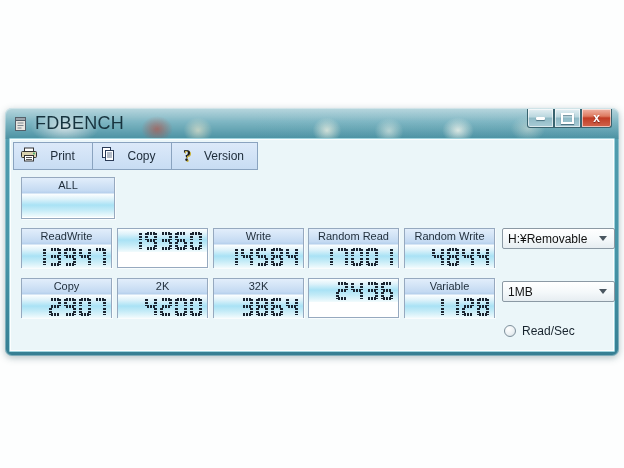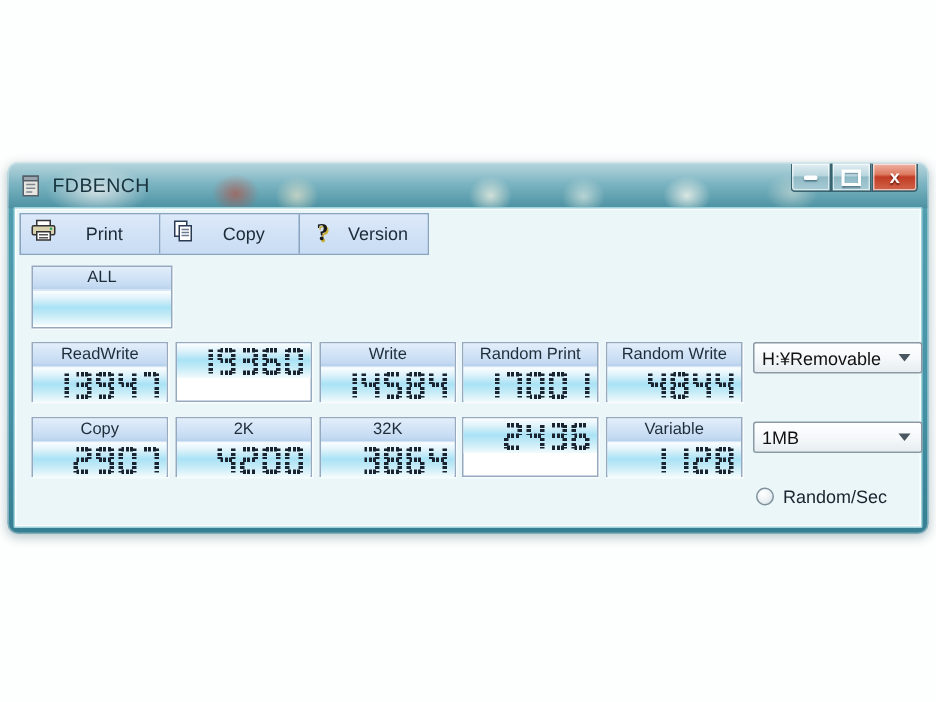--- a/index.html
+++ b/index.html
@@ -17,21 +17,21 @@
          radial-gradient(ellipse 46px 22px at 60px 62%, rgba(228,234,236,.85), rgba(228,234,236,0) 75%),
          radial-gradient(ellipse 22px 18px at 152px 68%, rgba(196,62,44,.55), rgba(196,62,44,0) 72%),
          radial-gradient(ellipse 20px 18px at 193px 72%, rgba(238,232,205,.65), rgba(238,232,205,0) 72%),
          radial-gradient(ellipse 20px 18px at 322px 72%, rgba(243,243,228,.75), rgba(243,243,228,0) 72%),
          radial-gradient(ellipse 20px 18px at 384px 74%, rgba(238,243,233,.6), rgba(238,243,233,0) 72%),
          radial-gradient(ellipse 22px 18px at 453px 72%, rgba(247,247,238,.8), rgba(247,247,238,0) 72%),
          radial-gradient(ellipse 24px 18px at 523px 66%, rgba(219,228,220,.55), rgba(219,228,220,0) 72%),
          linear-gradient(180deg, rgba(255,255,255,.45) 0%, rgba(255,255,255,.12) 45%, rgba(0,30,40,.10) 100%);
        display:flex;align-items:center;}
   .app-icon{width:16px;height:16px;margin:0 6px 0 8px;flex:0 0 auto;}
-  .title-text{font-size:13px;color:#17333e;letter-spacing:.3px;}
+  .title-text{font-size:18px;color:#17333e;letter-spacing:.3px;}
 
   
   .capbtns{position:absolute;top:1px;right:7px;display:flex;}
   .capbtn{width:27px;height:19px;border:1px solid #38636f;border-top:none;
           display:flex;align-items:center;justify-content:center;box-sizing:border-box;
           background:linear-gradient(180deg,#e3eff3 0%,#b9d6de 45%,#8fbac6 50%,#a9ccd6 100%);
           box-shadow:inset 0 0 0 1px rgba(255,255,255,.6);cursor:default;}
   .capbtn.min{border-radius:0 0 0 3px;}
   .capbtn.close{border-radius:0 0 3px 0;width:31px;
           background:linear-gradient(180deg,#f0b5a6 0%,#dd7a60 40%,#c13c24 50%,#d1654c 100%);}
@@ -40,21 +40,21 @@
   .glyph-close{color:#fff;font-size:12px;font-weight:bold;line-height:1;text-shadow:0 1px 1px rgba(60,0,0,.6);}
 
   
   .client{position:absolute;left:4px;right:4px;top:30px;bottom:4px;
           background:#ebf6f9;border:1px solid #9fd3dd;border-radius:1px;
           box-shadow:inset 0 0 0 1px rgba(255,255,255,.85);}
 
   
   .toolbar{position:absolute;left:3px;top:3px;height:26px;display:flex;
            border:1px solid #8aa3bf;background:#cfe0f4;}
-  .tbtn{width:93px;height:100%;display:flex;align-items:center;box-sizing:border-box;
+  .tbtn{width:79px;height:100%;display:flex;align-items:center;box-sizing:border-box;
         background:linear-gradient(180deg,#dcE9f9 0%,#c8dcf3 100%);
         border-right:1px solid #8aa3bf;cursor:default;}
   .tbtn:last-child{border-right:none;}
   .tbtn .ticon{width:20px;margin-left:5px;flex:0 0 auto;text-align:center;}
   .tbtn .tlabel{flex:1;text-align:center;font-size:12px;color:#1c2a38;padding-right:6px;}
   .qmark{font-family:"Liberation Serif",serif;font-weight:bold;font-size:16px;color:#1a1a1a;
          text-shadow:1px 1px 0 #c9b23a;}
 
   
   .gauge{position:absolute;width:91px;height:40px;border:1px solid #96a9bf;background:#fff;
@@ -278,21 +278,21 @@
               <span class="lcd-digit">
                 <i class="seg seg-f"></i>
                 <i class="seg seg-g"></i>
                 <i class="seg seg-b"></i>
                 <i class="seg seg-c"></i>
               </span>
             </span>
           </div>
       </div>
       <div class="gauge" style="left:298px;top:89px;">
-        <div class="gauge-label">Random Print</div>
+        <div class="gauge-label">Random Read</div>
         <div class="gauge-value">
             <span class="lcd">
               <span class="lcd-digit">
                 <i class="seg seg-b"></i>
                 <i class="seg seg-c"></i>
               </span>
               <span class="lcd-digit">
                 <i class="seg seg-a"></i>
                 <i class="seg seg-b"></i>
                 <i class="seg seg-c"></i>
@@ -533,18 +533,18 @@
         <span class="cval">H:¥Removable</span>
         <span class="carrow"></span>
       </div>
       <div class="combo" style="left:492px;top:142px;">
         <span class="cval">1MB</span>
         <span class="carrow"></span>
       </div>
 
       <div class="radio-row" style="left:494px;top:184px;">
         <span class="rdot"></span>
-        <span class="rlabel">Random/Sec</span>
+        <span class="rlabel">Read/Sec</span>
       </div>
 
     </div>
   </div>
 </div>
 
 </body></html>

